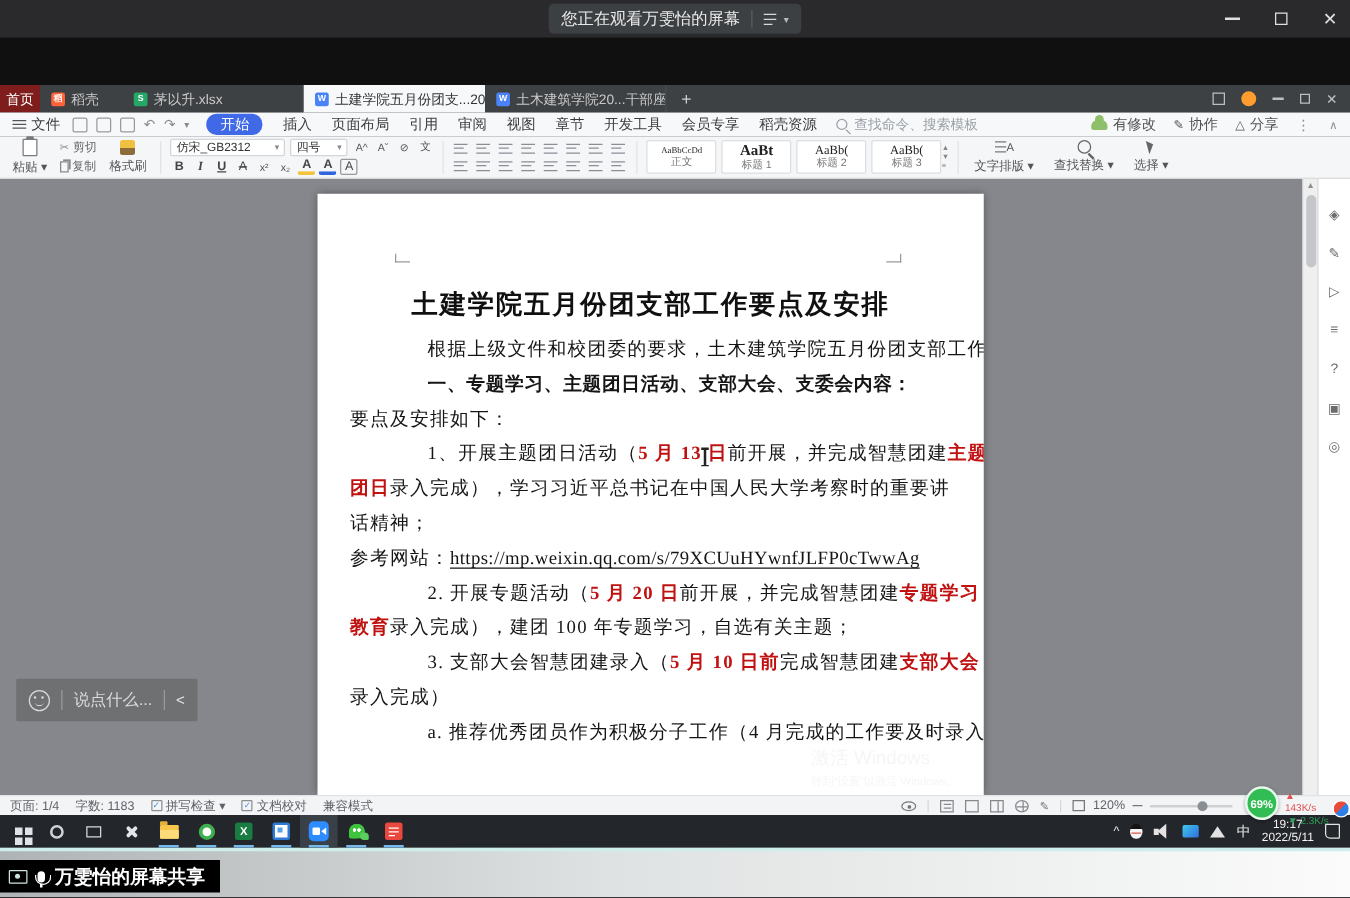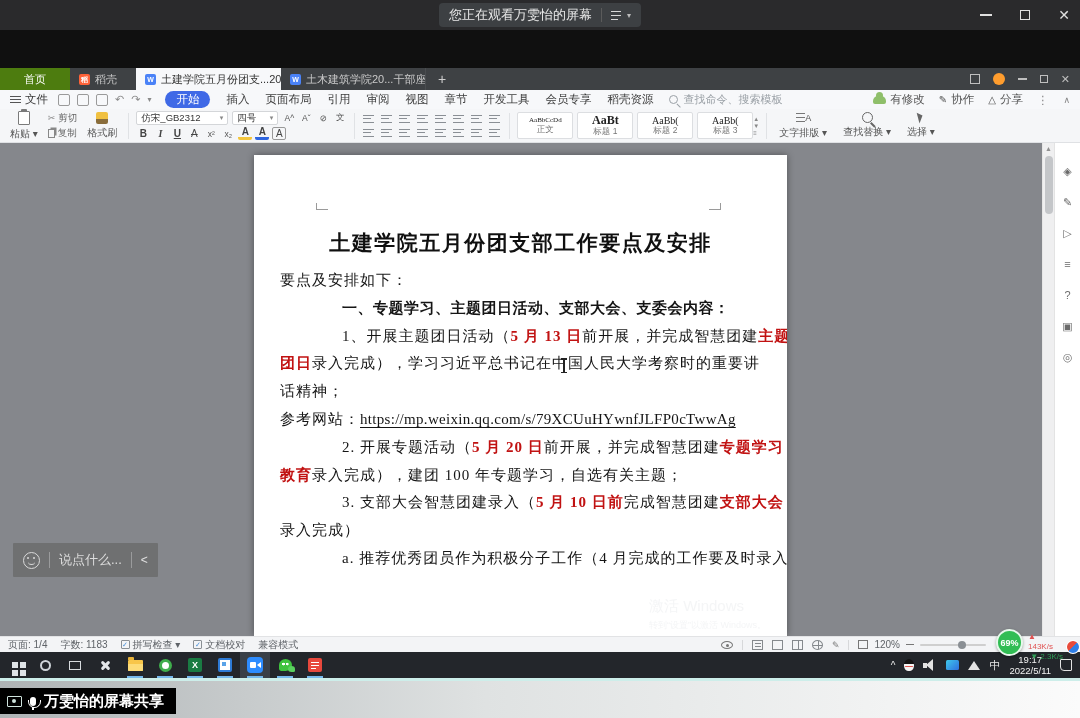--- a/index.html
+++ b/index.html
@@ -20,21 +20,21 @@
   .win-ctrls{position:absolute;right:10px;top:0;height:30px;display:flex;align-items:center;gap:28px;z-index:41;}
   .wc-min{width:12px;height:2px;background:#e0e0e0;}
   .wc-max{width:10px;height:10px;border:1.5px solid #e0e0e0;}
   .wc-close{color:#e0e0e0;font-size:14px;line-height:14px;}
 
   .dark-strip{position:absolute;left:0;top:30px;right:0;height:38px;background:#101010;}
 
   
   .tabbar{position:absolute;left:0;top:68px;right:0;height:22px;background:#3e4144;display:flex;align-items:stretch;z-index:10;}
   .tab{display:flex;align-items:center;font-size:11px;color:#c9c9c9;padding:0 9px;gap:5px;white-space:nowrap;overflow:hidden;}
-  .tab.home{background:#4d7c0f;color:#fff;width:70px;justify-content:center;}
+  .tab.home{background:#7f1d1d;color:#fff;width:32px;justify-content:center;}
   .tab.docer{width:66px;}
   .tab.sheet,.tab.doc{width:145px;border-right:1px solid #4a4d50;}
   .tab.active{background:#f7f8fa;color:#333;border-right:none;}
   .tab-ic{flex:0 0 auto;width:11px;height:11px;border-radius:2px;color:#fff;font-size:7px;line-height:11px;text-align:center;font-weight:bold;}
   .ic-docer{background:#ff6238;}
   .ic-sheet{background:#23a866;}
   .ic-doc{background:#4a82f7;}
   .dot{width:6px;height:6px;border-radius:50%;background:#ff9a2e;margin-left:auto;}
   .tab-add{color:#cfcfcf;font-size:14px;padding:0 12px;display:flex;align-items:center;}
   .tabbar-right{margin-left:auto;display:flex;align-items:center;gap:13px;padding-right:10px;color:#bfbfbf;font-size:10px;}
@@ -274,20 +274,24 @@
 
   <div class="tabbar">
     <div style="display:flex;align-items:stretch;">
         <div class="tab home">
           <span>首页</span>
         </div>
         <div class="tab docer">
           <span class="tab-ic ic-docer">稻</span>
           <span>稻壳</span>
         </div>
+        <div class="tab sheet">
+          <span class="tab-ic ic-sheet">S</span>
+          <span>茅以升.xlsx</span>
+        </div>
         <div class="tab doc active">
           <span class="tab-ic ic-doc">W</span>
           <span>土建学院五月份团支...2022-5(1)</span>
           <span class="dot"></span>
         </div>
         <div class="tab doc">
           <span class="tab-ic ic-doc">W</span>
           <span>土木建筑学院20...干部座谈会会议议程</span>
         </div>
       </div>
@@ -470,22 +474,23 @@
         </div>
       </div>
   </div>
 
   <div class="docarea">
     <div class="page">
       <div class="cropmark l"></div>
       <div class="cropmark r"></div>
       <div class="doc-title">土建学院五月份团支部工作要点及安排</div>
       <div class="doc-body">
+          <div class="doc-line indent"><span>根据上级文件和校团委的要求，土木建筑学院五月份团支部工作</span></div>
+          <div class="doc-line indent bold"><span>一、专题学习、主题团日活动、支部大会、支委会内容：</span></div>
           <div class="doc-line"><span>要点及安排如下：</span></div>
-          <div class="doc-line indent bold"><span>一、专题学习、主题团日活动、支部大会、支委会内容：</span></div>
           <div class="doc-line indent"><span>1、开展主题团日活动（</span><span class="red">5 月 13 日</span><span>前开展，并完成智慧团建</span><span class="red">主题</span></div>
           <div class="doc-line"><span class="red">团日</span><span>录入完成），学习习近平总书记在中国人民大学考察时的重要讲</span></div>
           <div class="doc-line"><span>话精神；</span></div>
           <div class="doc-line"><span>参考网站：</span><span class="url">https://mp.weixin.qq.com/s/79XCUuHYwnfJLFP0cTwwAg</span></div>
           <div class="doc-line indent"><span>2. 开展专题活动（</span><span class="red">5 月 20 日</span><span>前开展，并完成智慧团建</span><span class="red">专题学习</span></div>
           <div class="doc-line"><span class="red">教育</span><span>录入完成），建团 100 年专题学习，自选有关主题；</span></div>
           <div class="doc-line indent"><span>3. 支部大会智慧团建录入（</span><span class="red">5 月 10 日前</span><span>完成智慧团建</span><span class="red">支部大会</span></div>
           <div class="doc-line"><span>录入完成）</span></div>
           <div class="doc-line indent"><span>a. 推荐优秀团员作为积极分子工作（4 月完成的工作要及时录入）</span></div>
         </div>

